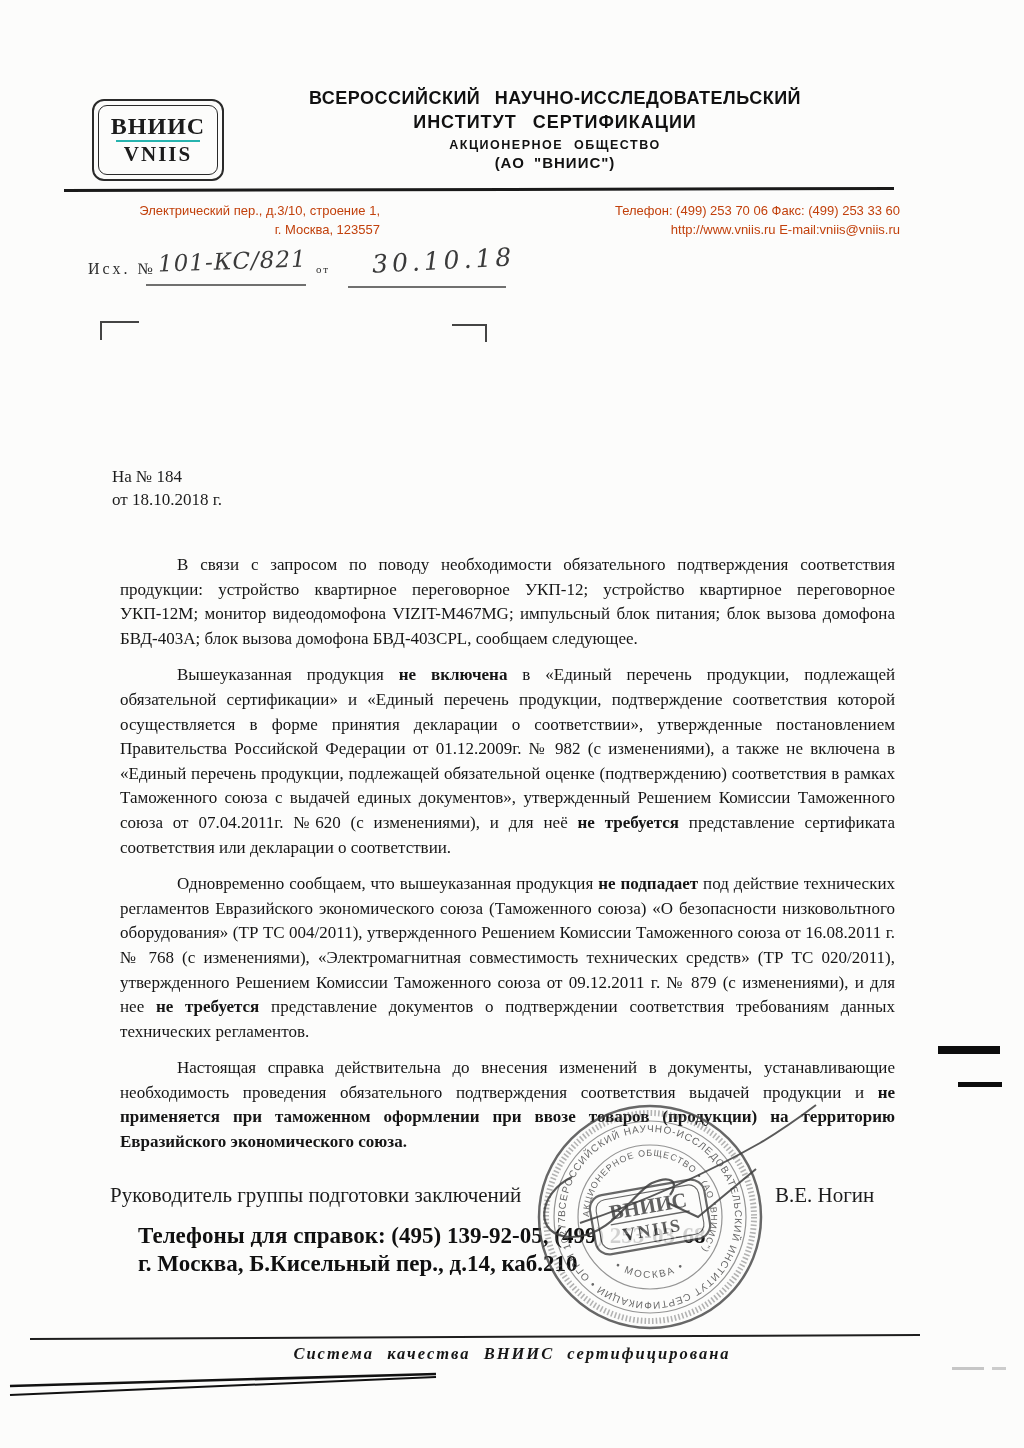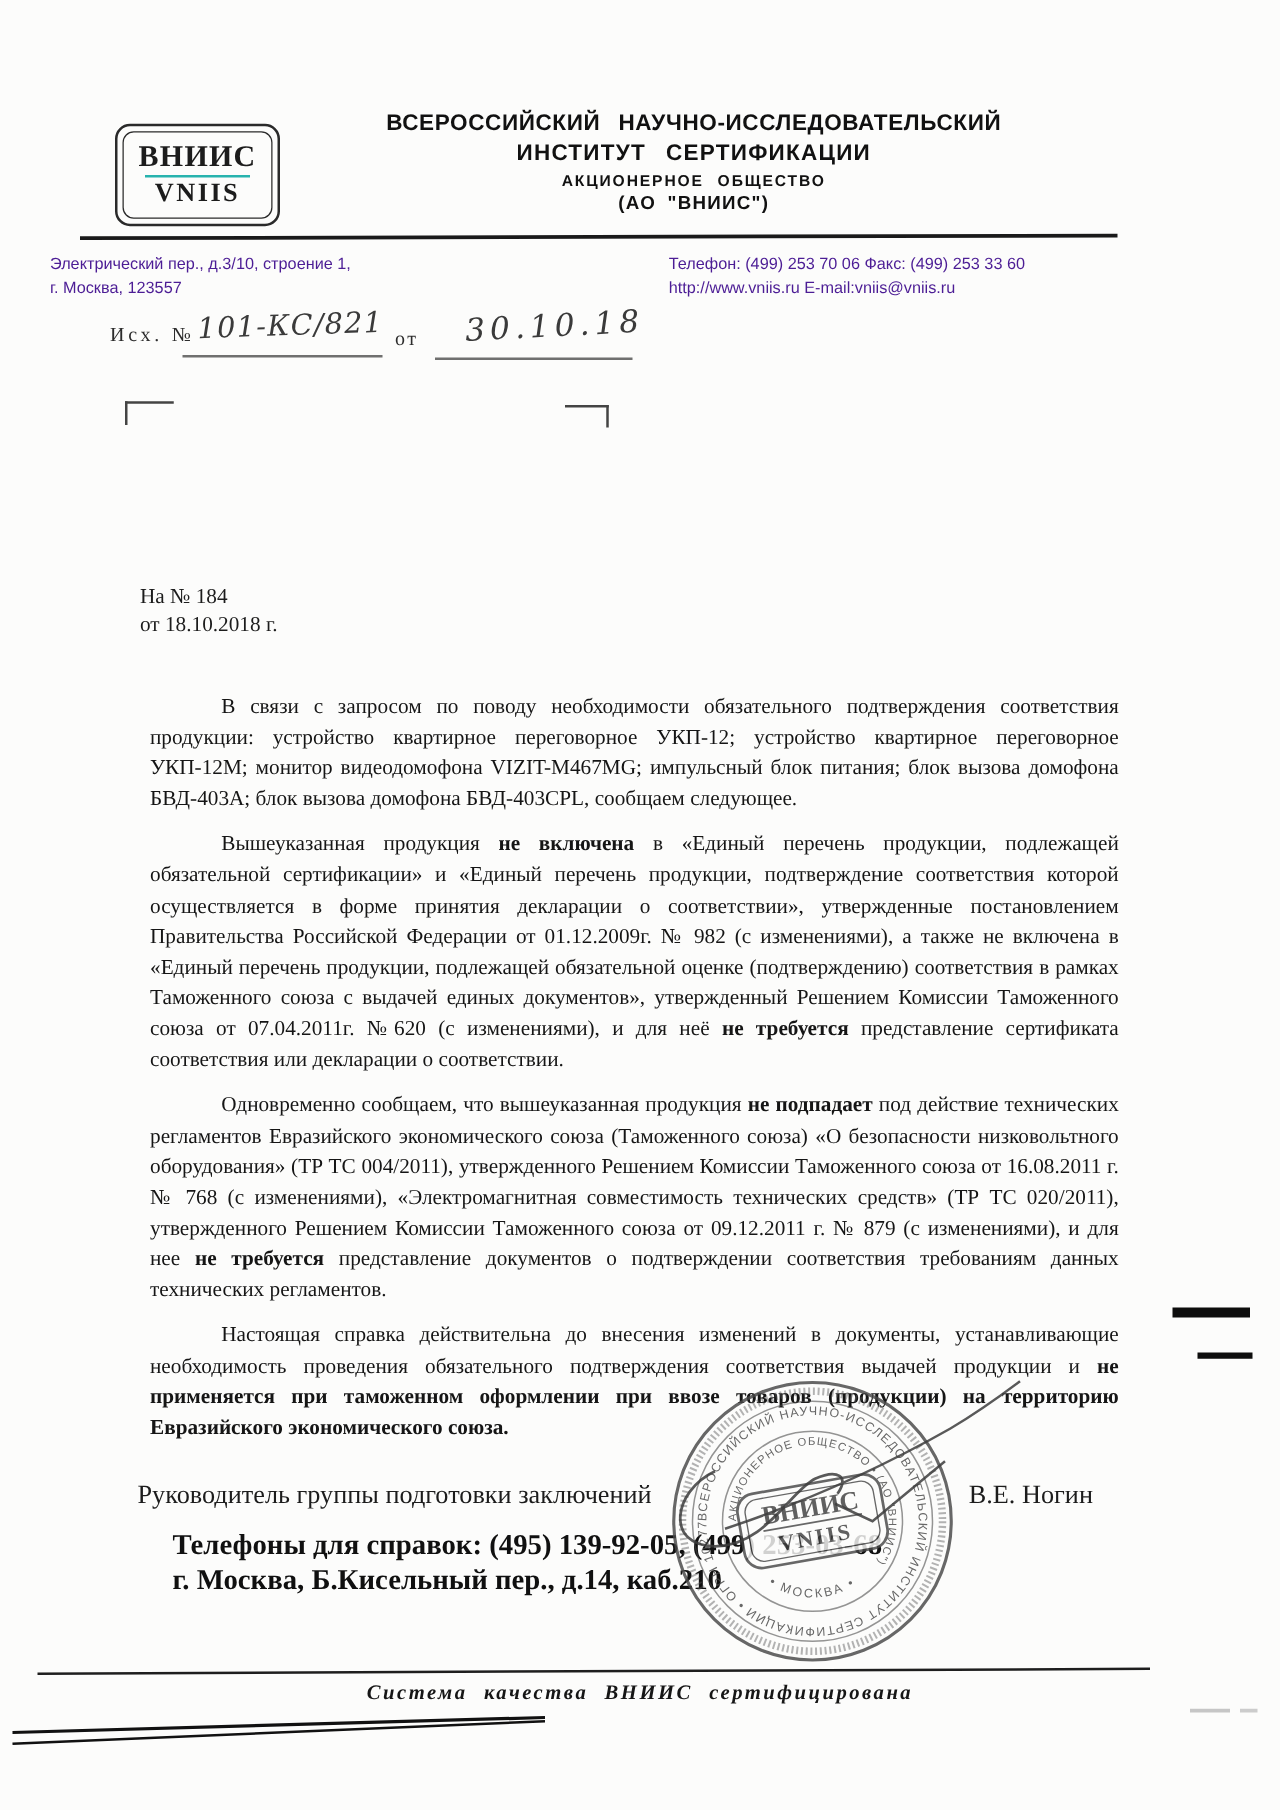--- a/index.html
+++ b/index.html
@@ -14,29 +14,29 @@
   .logo-t{font-weight:bold;font-size:24px;line-height:24px;letter-spacing:1px;}
   .logo-b{font-weight:bold;font-size:21px;line-height:23px;letter-spacing:2px;}
   #logo-divider{width:84px;height:2px;background:#27b3ae;margin:2px 0 1px 0;}
   .head-t{left:230px;width:650px;text-align:center;font-family:"Liberation Sans",sans-serif;font-weight:bold;color:#111;}
   #head-line1{top:88px;font-size:18px;letter-spacing:.5px;word-spacing:9px;}
   #head-line2{top:112px;font-size:18px;letter-spacing:1px;word-spacing:10px;}
   #head-line3{top:138px;font-size:12.5px;letter-spacing:1.5px;word-spacing:6px;}
   #head-line4{top:154px;font-size:15px;letter-spacing:1px;word-spacing:4px;}
   #head-rule{left:64px;top:188px;width:830px;height:3px;background:#1a1a1a;transform:rotate(-0.15deg);}
   
-  .contact{font-family:"Liberation Sans",sans-serif;font-size:13px;line-height:19px;color:#4c1d95;text-align:left;}
+  .contact{font-family:"Liberation Sans",sans-serif;font-size:13px;line-height:19px;color:#c2410c;text-align:right;}
   #contact-left{left:40px;top:201px;width:340px;}
   #contact-right{left:535px;top:201px;width:365px;}
   
   #ref-label{left:88px;top:260px;font-size:16px;letter-spacing:3px;color:#2c2c2c;}
   .hand{font-style:italic;color:#3a3a3a;font-family:"DejaVu Serif",serif;}
   #ref-number{left:158px;top:248px;font-size:23px;transform:rotate(-2deg);letter-spacing:1px;}
   #ref-underline1{left:146px;top:284px;width:160px;height:2px;background:#4c4c4c;opacity:.8;}
-  #ref-ot{left:316px;top:263px;font-size:16px;letter-spacing:2px;color:#2c2c2c;}
+  #ref-ot{left:316px;top:263px;font-size:11px;letter-spacing:2px;color:#2c2c2c;}
   #ref-date{left:372px;top:246px;font-size:25px;transform:rotate(-3deg);letter-spacing:4px;}
   #ref-underline2{left:348px;top:286px;width:158px;height:2px;background:#4c4c4c;opacity:.8;}
   #crn-left{left:100px;top:321px;width:37px;height:17px;border-top:2px solid #444;border-left:2px solid #444;}
   #crn-right{left:452px;top:324px;width:33px;height:16px;border-top:2px solid #444;border-right:2px solid #444;}
   
   #addressee{left:550px;top:317px;width:340px;font-size:17.5px;line-height:22.5px;color:#171717;}
   
   #in-ref{left:112px;top:465px;font-size:17px;line-height:23px;}
   
   #body-text{left:108px;top:541px;width:799px;font-size:17px;line-height:24.6px;text-align:justify;color:#151515;}

